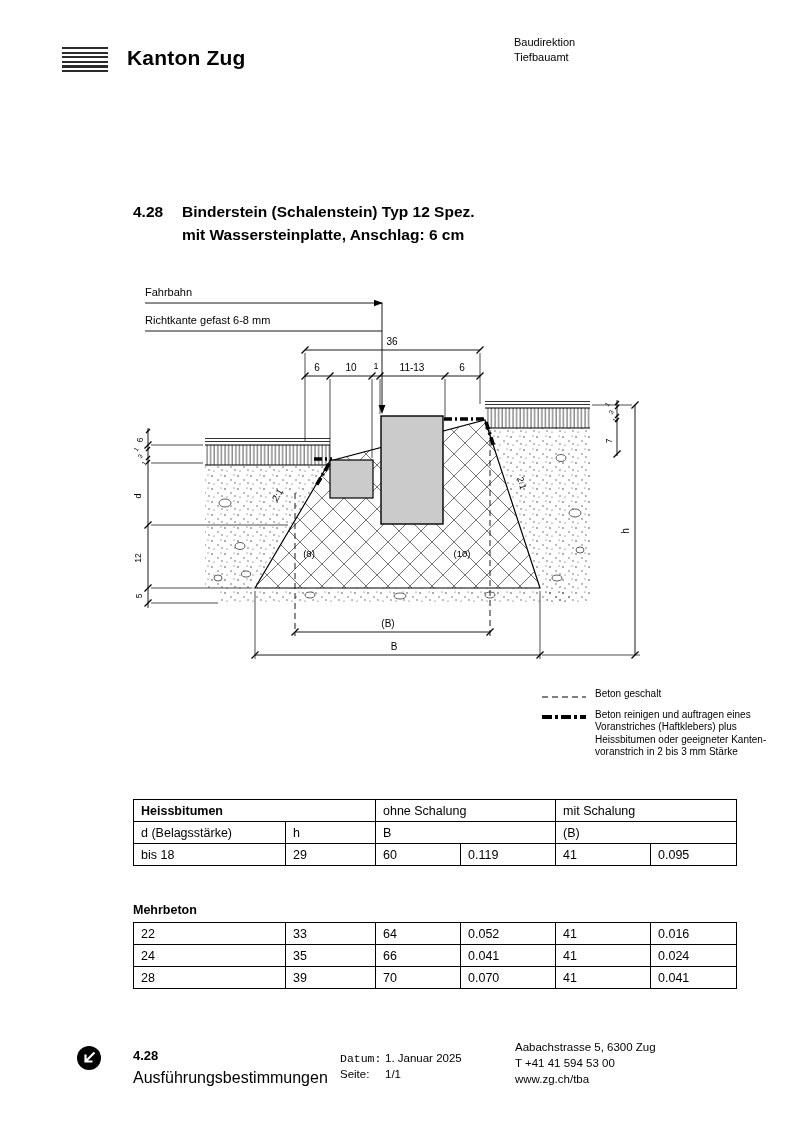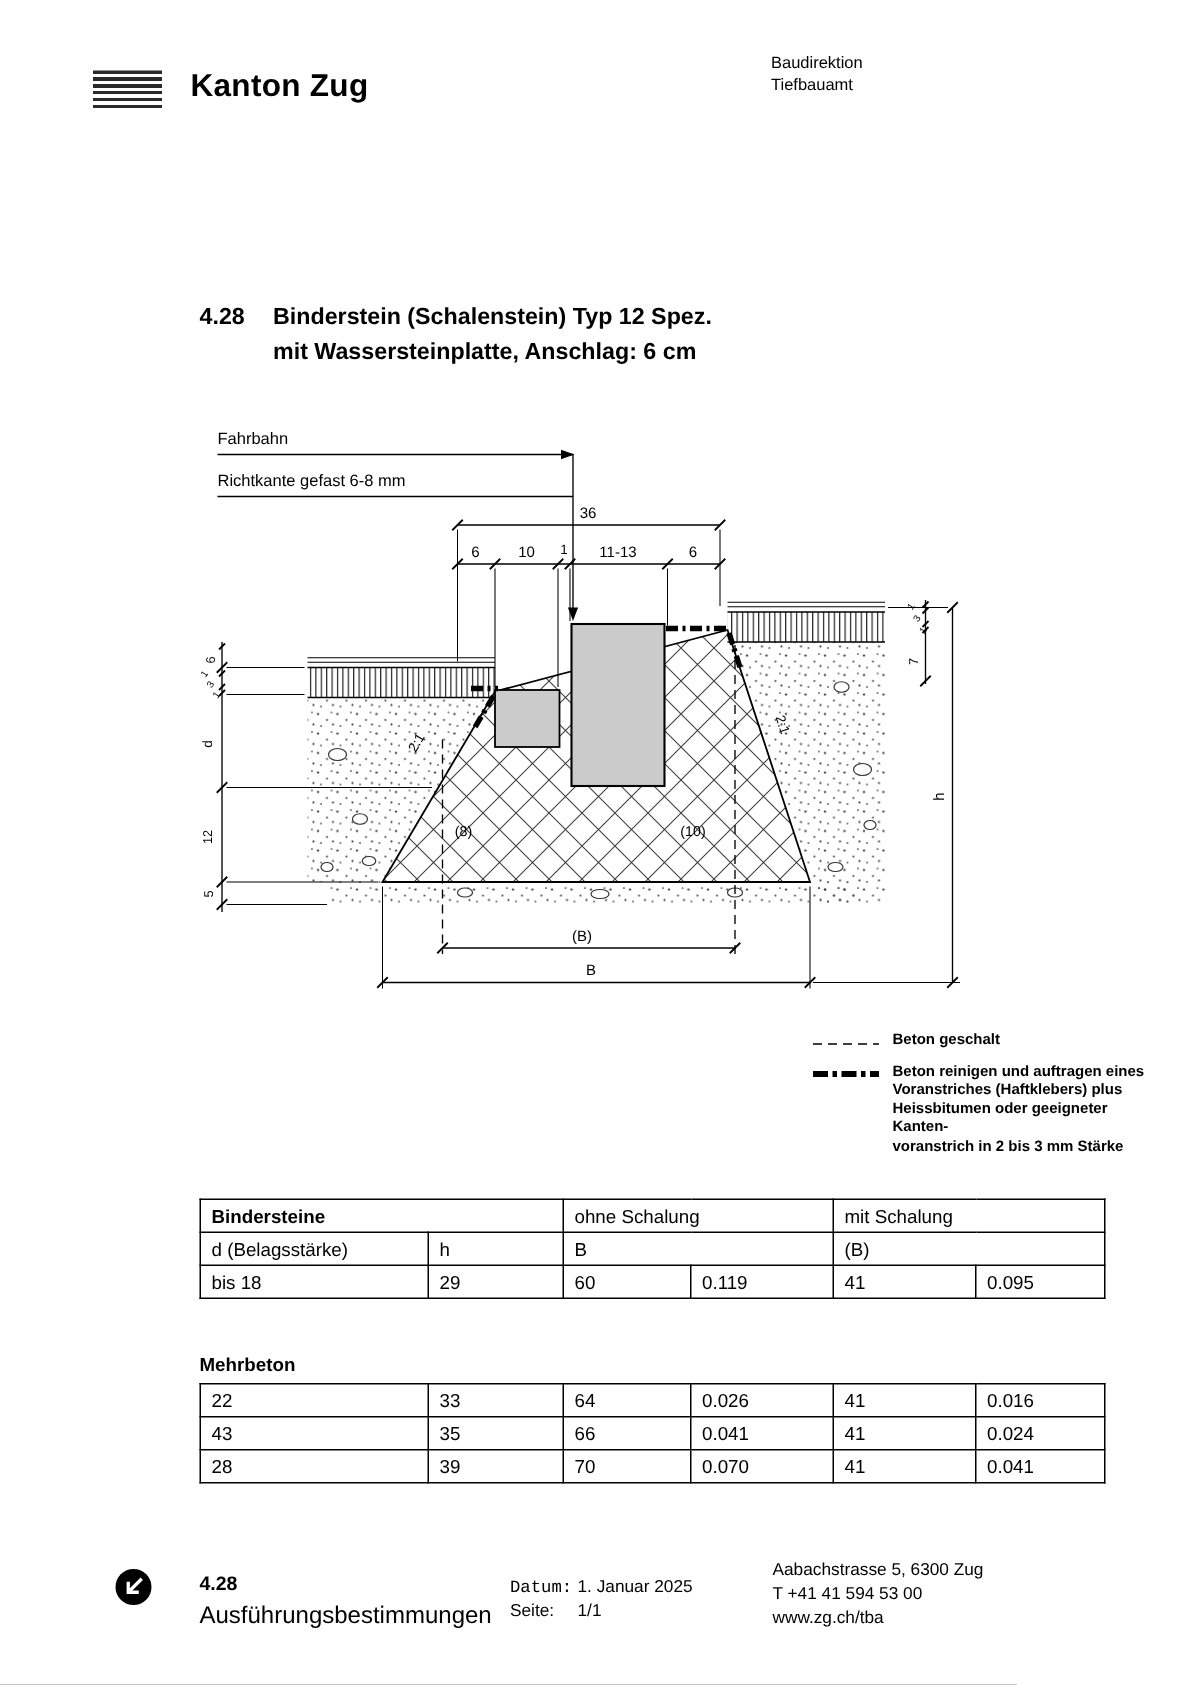--- a/index.html
+++ b/index.html
@@ -21,21 +21,21 @@
 
   .title-block { position:absolute; left:133px; top:200px; font-size:15.5px; font-weight:bold; line-height:23px; }
   .title-row { display:flex; }
   .title-num { width:49px; }
 
   .drawing-wrap { position:absolute; left:80px; top:278px; }
   svg text { fill:#000; }
 
   
   .legend { position:absolute; left:542px; top:688px; width:236px; font-size:10px; line-height:12.5px; }
-  .legend-row { display:flex; gap:9px; margin-bottom:5px;font-weight:bold; }
+  .legend-row { display:flex; gap:9px; margin-bottom:5px; }
   .legend-sample { width:44px; flex:0 0 44px; padding-top:3px; }
 
   
   table { border-collapse:collapse; table-layout:fixed; width:603px; }
   td { border:1px solid #000; padding:2px 7px; font-size:12.5px; height:17px;
        white-space:nowrap; overflow:hidden; vertical-align:middle; }
   .b { font-weight:bold; }
   .t1 { position:absolute; left:133px; top:799px; }
   .t2-title { position:absolute; left:133px; top:903px; font-size:12.5px; font-weight:bold; }
   .t2 { position:absolute; left:133px; top:922px; }
@@ -272,21 +272,21 @@
     <colgroup>
       <col style="width:152px">
         <col style="width:90px">
         <col style="width:85px">
       <col style="width:95px">
         <col style="width:95px">
         <col style="width:86px">
     </colgroup>
     <tbody>
         <tr>
-      <td colspan="2" class="b">Bindersteine</td>
+      <td colspan="2" class="b">Heissbitumen</td>
       <td colspan="2">ohne Schalung</td>
       <td colspan="2">mit Schalung</td>
     </tr>
     <tr>
       <td>d (Belagsstärke)</td>
       <td>h</td>
       <td colspan="2">B</td>
       <td colspan="2">(B)</td>
     </tr>
     <tr>
@@ -308,26 +308,26 @@
         <col style="width:85px">
       <col style="width:95px">
         <col style="width:95px">
         <col style="width:86px">
     </colgroup>
     <tbody>
         <tr>
       <td>22</td>
       <td>33</td>
       <td>64</td>
-      <td>0.026</td>
+      <td>0.052</td>
       <td>41</td>
       <td>0.016</td>
     </tr>
     <tr>
-      <td>43</td>
+      <td>24</td>
       <td>35</td>
       <td>66</td>
       <td>0.041</td>
       <td>41</td>
       <td>0.024</td>
     </tr>
     <tr>
       <td>28</td>
       <td>39</td>
       <td>70</td>

